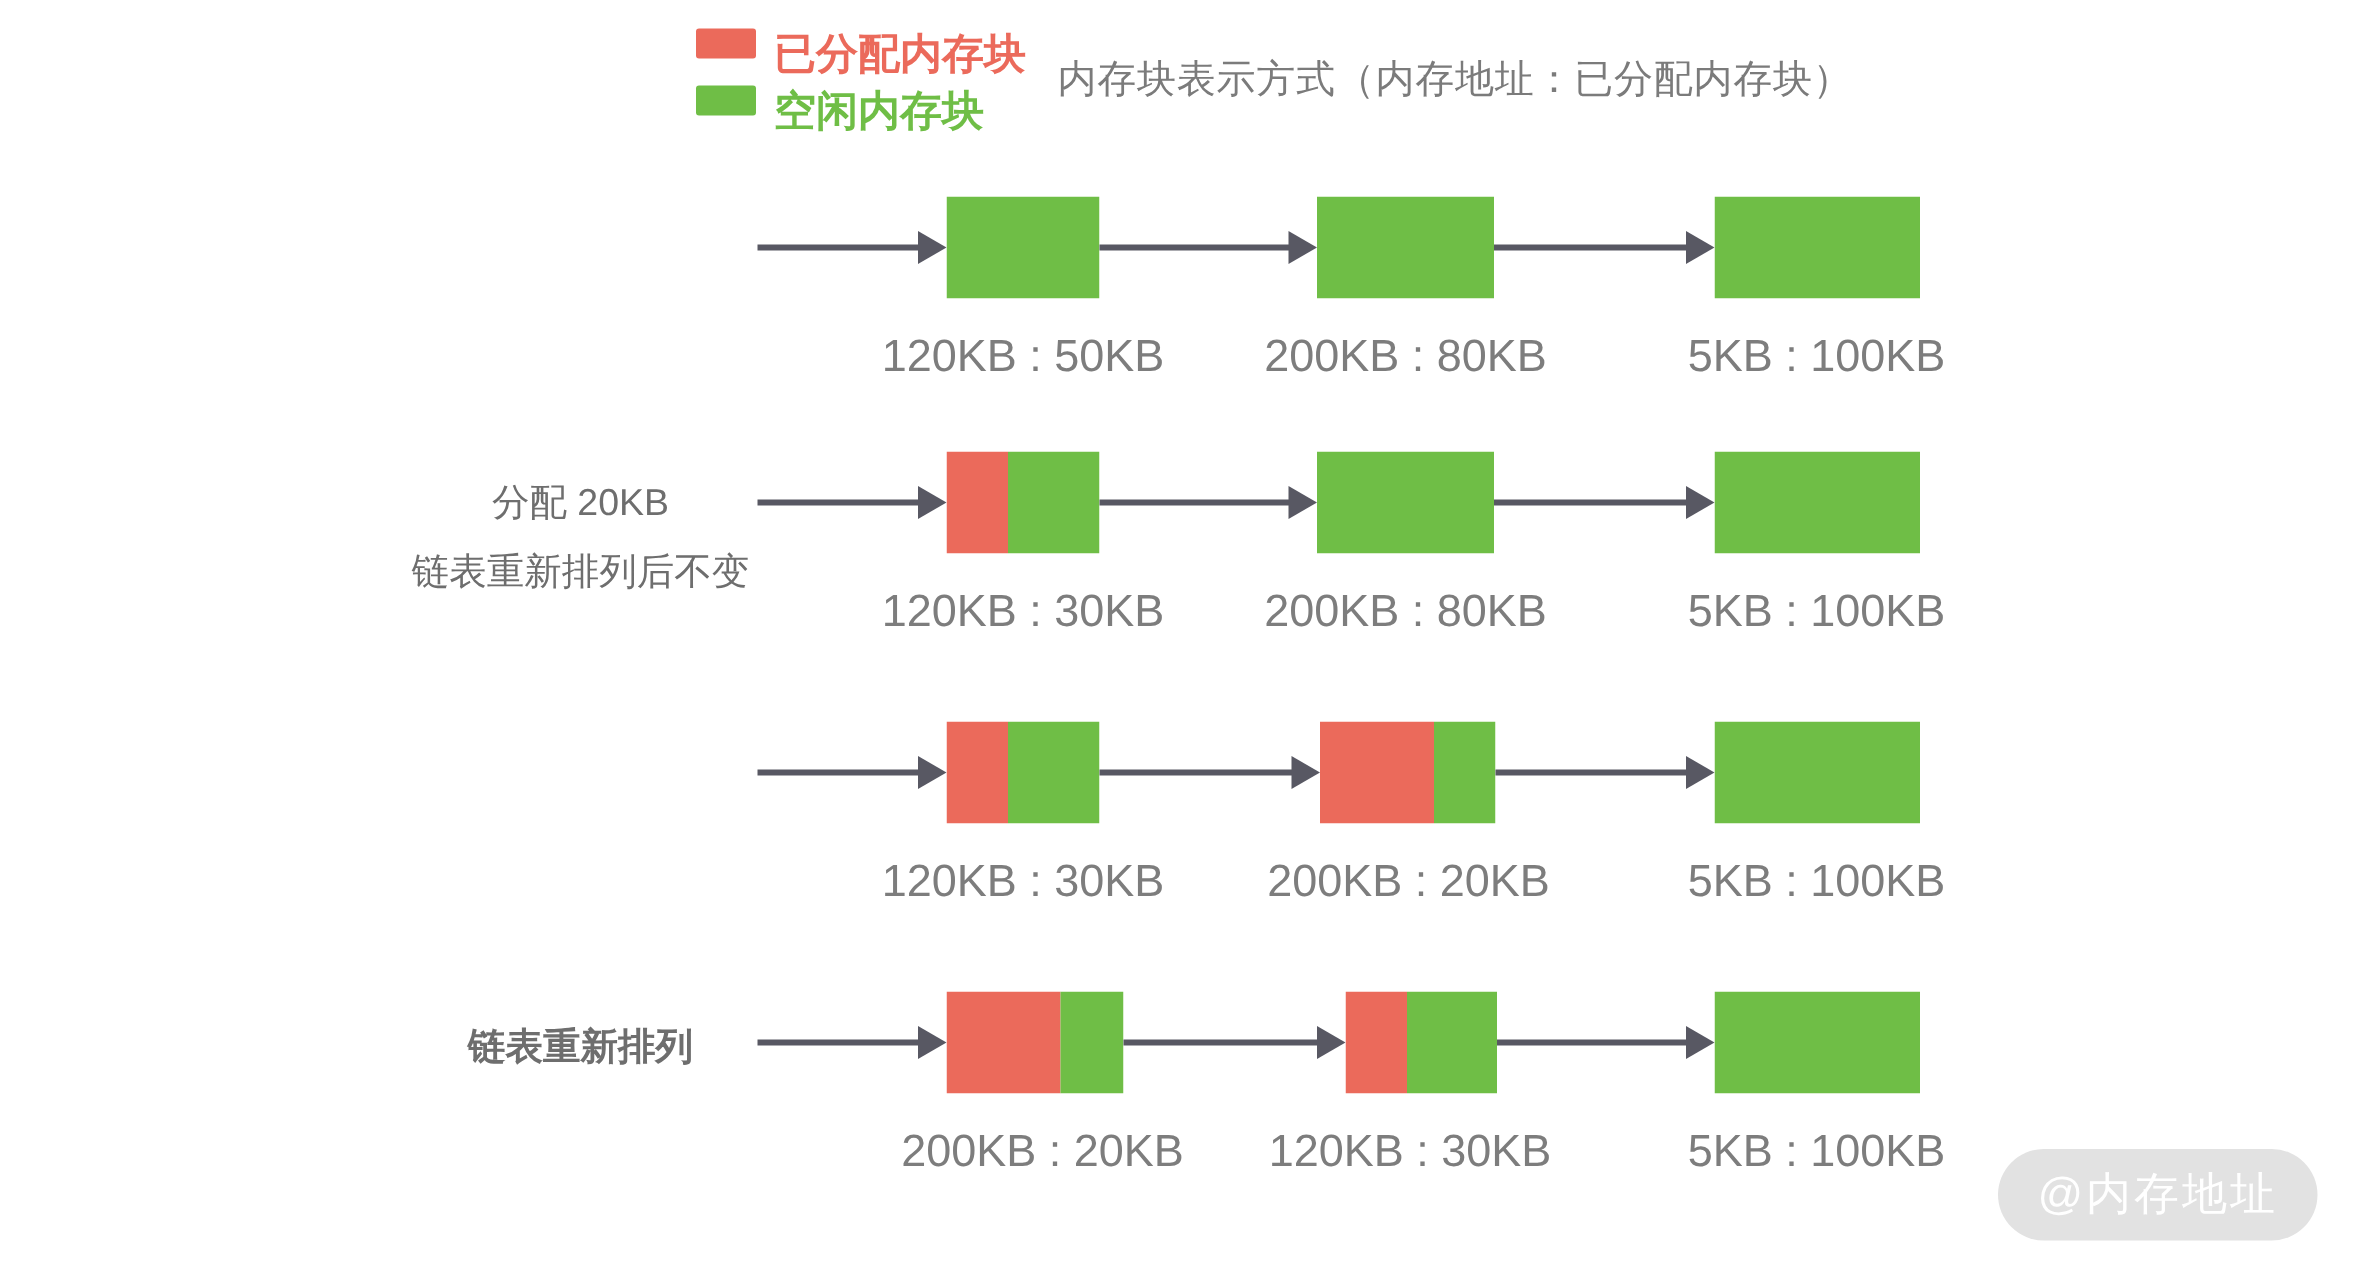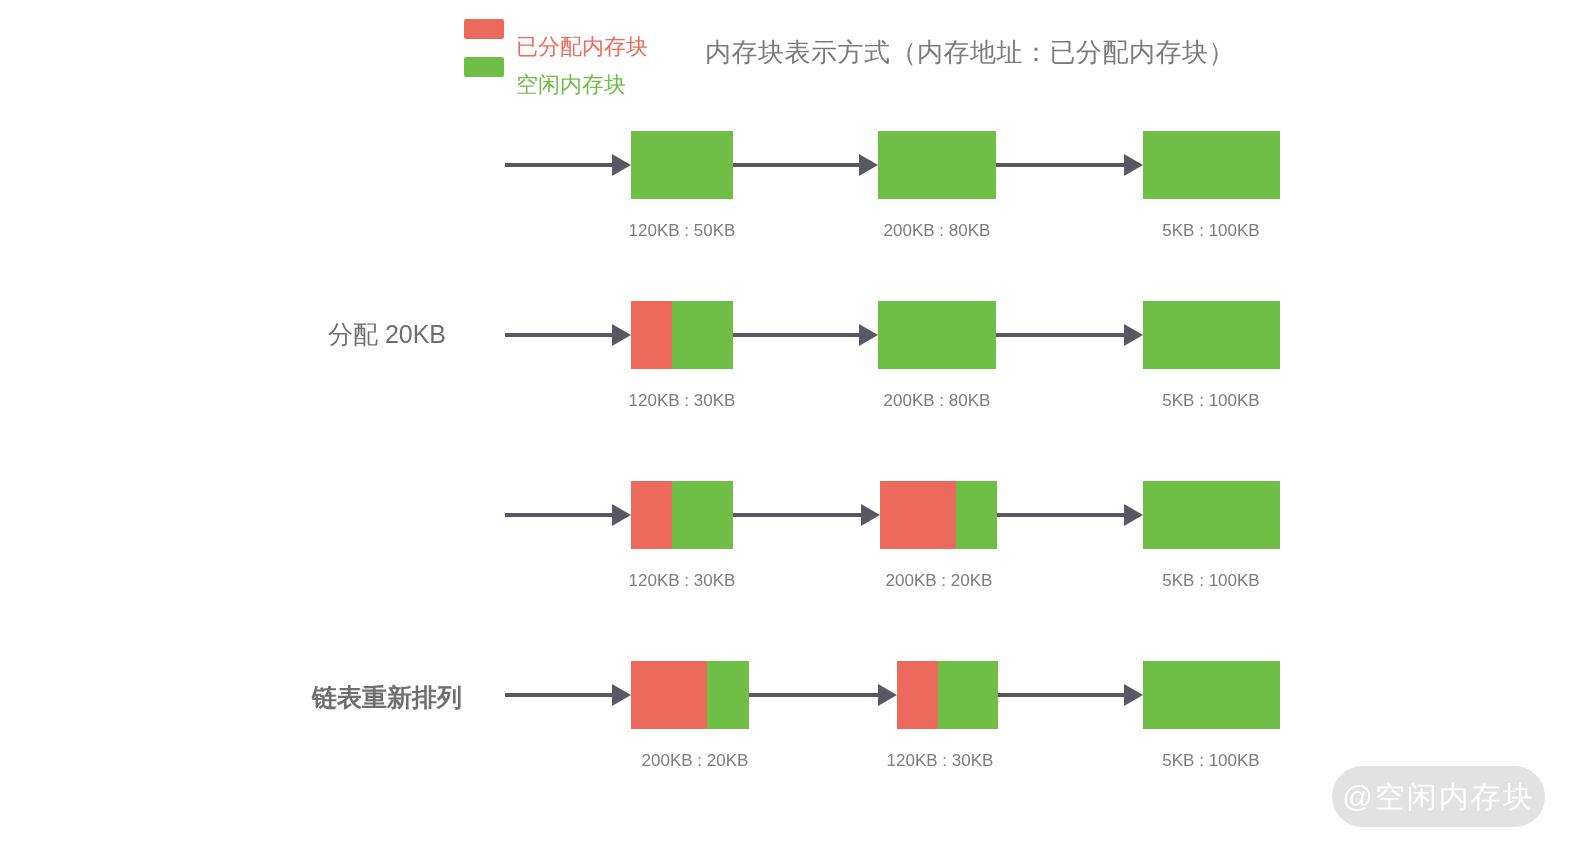--- a/index.html
+++ b/index.html
@@ -11,40 +11,40 @@
     --cap:#7d7d7d;
     --wm-bg:#e2e2e2;
   }
   *{margin:0;padding:0;box-sizing:border-box;}
   html,body{background:#ffffff;}
   body{font-family:"Liberation Sans","DejaVu Sans",sans-serif;}
   .stage{position:relative;width:1570px;height:849px;background:#ffffff;overflow:hidden;}
 
   
   .legend-swatch{position:absolute;width:40px;height:20px;border-radius:2px;}
-  .legend-label{position:absolute;font-size:22px;font-weight:400;white-space:nowrap;margin-top:15px;}
+  .legend-label{position:absolute;font-size:28px;font-weight:700;white-space:nowrap;}
 
   
   .title{position:absolute;left:705px;top:35px;font-size:26px;font-weight:500;
          color:var(--title);white-space:nowrap;letter-spacing:.5px;}
 
   
   .block{position:absolute;height:68px;display:flex;overflow:hidden;}
   .seg-a{background:var(--red);height:100%;flex:0 0 auto;}
   .seg-f{background:var(--green);height:100%;flex:1;}
 
   
   .arrow{position:absolute;height:22px;}
   .arrow .shaft{position:absolute;left:0;right:15px;top:9px;height:4px;background:var(--arrow);}
   .arrow .head{position:absolute;right:0;top:0;width:0;height:0;
                border-top:11px solid transparent;border-bottom:11px solid transparent;
                border-left:19px solid var(--arrow);}
 
   
-  .cap{position:absolute;width:300px;text-align:center;font-size:17px;color:var(--cap);white-space:nowrap;}
+  .cap{position:absolute;width:300px;text-align:center;font-size:30px;color:var(--cap);white-space:nowrap;}
 
   
   .rlabel-line{position:absolute;left:262px;width:250px;text-align:center;font-size:25px;
                color:var(--rlabel);font-weight:500;white-space:nowrap;}
 
   
   .wm{position:absolute;left:1332px;top:766px;width:213px;height:61px;border-radius:31px;
       background:var(--wm-bg);color:#ffffff;font-size:30px;font-weight:500;text-align:center;
       line-height:61px;letter-spacing:2px;}
 </style>
@@ -79,20 +79,21 @@
     <div class="head"></div>
   </div>
   <div class="block" style="left:1143px;top:131px;width:137px;">
     <div class="seg-f"></div>
   </div>
   <div class="cap" style="left:532px;top:221px;">120KB : 50KB</div>
   <div class="cap" style="left:787px;top:221px;">200KB : 80KB</div>
   <div class="cap" style="left:1061px;top:221px;">5KB : 100KB</div>
 
   <div class="rlabel-line" style="top:318px;text-align:center;">分配 20KB</div>
+  <div class="rlabel-line" style="top:364px;">链表重新排列后不变</div>
   <div class="arrow" style="left:505px;top:324px;width:126px;">
     <div class="shaft"></div>
     <div class="head"></div>
   </div>
   <div class="block" style="left:631px;top:301px;width:102px;">
     <div class="seg-a" style="width:41px;"></div>
     <div class="seg-f"></div>
   </div>
   <div class="arrow" style="left:733px;top:324px;width:145px;">
     <div class="shaft"></div>
@@ -160,15 +161,15 @@
     <div class="shaft"></div>
     <div class="head"></div>
   </div>
   <div class="block" style="left:1143px;top:661px;width:137px;">
     <div class="seg-f"></div>
   </div>
   <div class="cap" style="left:545px;top:751px;">200KB : 20KB</div>
   <div class="cap" style="left:790px;top:751px;">120KB : 30KB</div>
   <div class="cap" style="left:1061px;top:751px;">5KB : 100KB</div>
 
-  <div class="wm">@空闲内存块</div>
+  <div class="wm">@内存地址</div>
 
 </div>
 
 </body></html>

